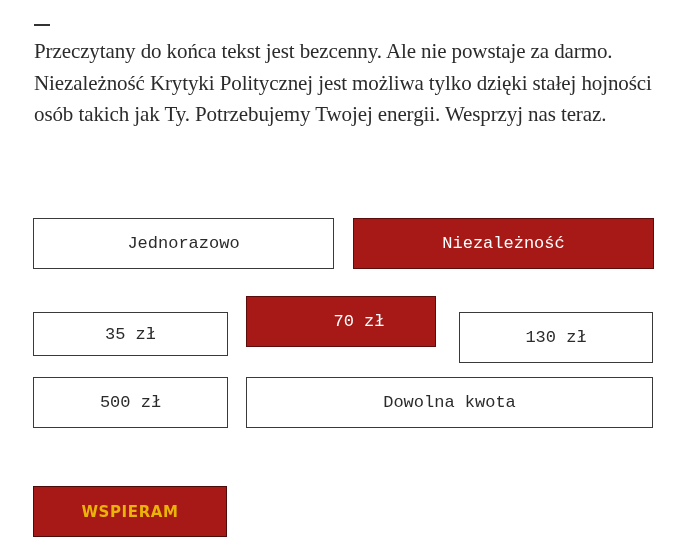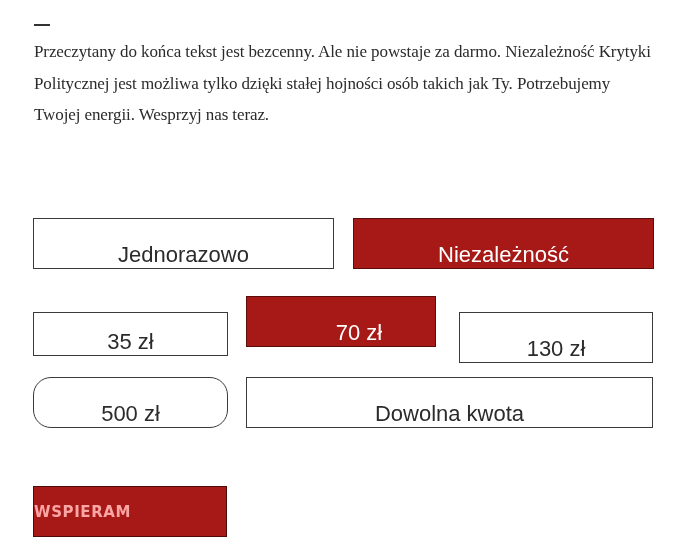--- a/index.html
+++ b/index.html
@@ -8,46 +8,46 @@
       font-family: "DejaVu Serif", "Liberation Serif", serif;
       color: #2b2b2b;
     }
     .dash {
       position: absolute; left: 34px; top: 24px;
       width: 16px; height: 2px; background: #333333;
     }
     .intro {
       position: absolute; left: 34px; top: 36px; width: 620px;
       font-family: "Liberation Serif", "DejaVu Serif", serif;
-      font-size: 17px; line-height: 31.5px; color: #2b2b2b;
+      font-size: 21px; line-height: 31.5px; color: #2b2b2b;
       margin: 0; letter-spacing: -0.1px;
     }
     .box {
       position: absolute; box-sizing: border-box;
       border: 1.5px solid #3a3a3a; background: #ffffff;
-      display: flex; align-items: flex-end; justify-content: center;
-      font-family: Liberation Sans, sans-serif;
-      font-size: 22px; color: #2b2b2b; cursor: pointer;
+      display: flex; align-items: center; justify-content: center;
+      font-family: Liberation Mono, monospace;
+      font-size: 17px; color: #2b2b2b; cursor: pointer;
     }
     .box.active {
       background: #a61916; color: #ffffff; border-color: #5a0d0b;
     }
     .freq-once   { left: 33px;  top: 218px; width: 301px; height: 51px; }
     .freq-month  { left: 353px; top: 218px; width: 301px; height: 51px; }
     .amt-35      { left: 33px;  top: 312px; width: 195px; height: 44px; }
     .amt-70      { left: 246px; top: 296px; width: 190px; height: 51px; padding-left: 36px; }
     .amt-150     { left: 459px; top: 312px; width: 194px; height: 51px; }
-    .amt-500     { left: 33px;  top: 377px; width: 195px; height: 51px; border-radius: 18px; }
+    .amt-500     { left: 33px;  top: 377px; width: 195px; height: 51px; }
     .amt-custom  { left: 246px; top: 377px; width: 407px; height: 51px; }
     .submit {
       position: absolute; left: 33px; top: 486px; width: 194px; height: 51px;
       box-sizing: border-box; background: #a61916; border: 1.5px solid #4e0b0a;
-      color: #fca5a5; font-family: "DejaVu Sans", "Liberation Sans", sans-serif;
+      color: #eab308; font-family: "DejaVu Sans", "Liberation Sans", sans-serif;
       font-weight: bold; font-size: 15px; letter-spacing: 0.6px;
-      display: flex; align-items: center; justify-content: flex-start; cursor: pointer;
+      display: flex; align-items: center; justify-content: center; cursor: pointer;
     }
   </style>
 </head>
 <body>
 
 <div class="dash"></div>
 
 <p class="intro">Przeczytany do końca tekst jest bezcenny. Ale nie powstaje za darmo. Niezależność Krytyki Politycznej jest możliwa tylko dzięki stałej hojności osób takich jak Ty. Potrzebujemy Twojej energii. Wesprzyj nas teraz.</p>
 
 <div class="box freq-once">

